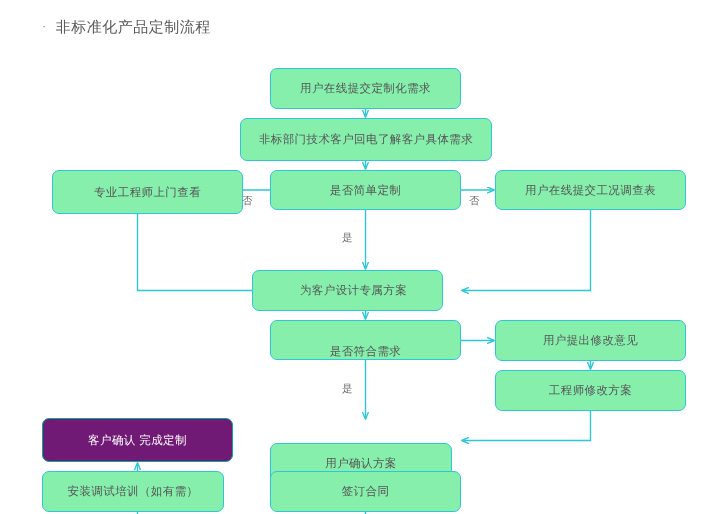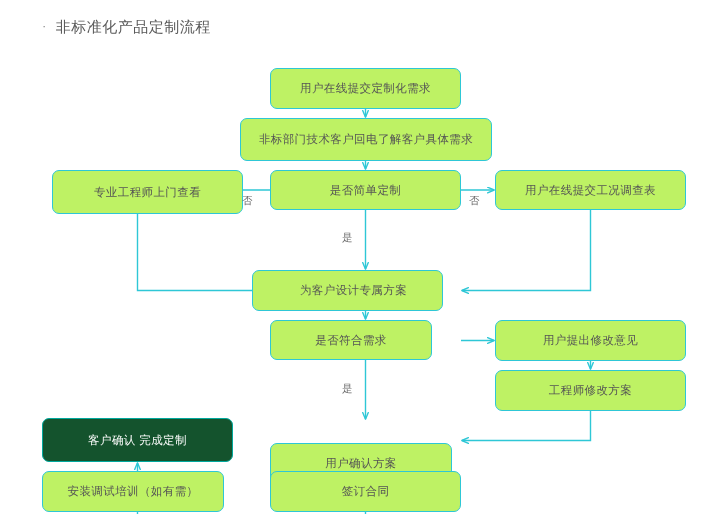--- a/index.html
+++ b/index.html
@@ -45,33 +45,33 @@
     top: 0;
     width: 720px;
     height: 514px;
   }
   
   .node {
     position: absolute;
     box-sizing: border-box;
     border: 1.4px solid #2ec7d6;
     border-radius: 7px;
-    background: #bef264;
+    background: #86efac;
     color: #555555;
     font-size: 11.5px;
     letter-spacing: 0.4px;
     display: flex;
     align-items: center;
     justify-content: center;
     text-align: center;
     line-height: 1.3;
     white-space: nowrap;
   }
   .node.filled {
-    background: #14532d;
+    background: #701a75;
     border-color: #00a99d;
     color: #ffffff;
   }
   
   .edge-label {
     position: absolute;
     font-size: 10.5px;
     color: #6b6b6b;
     line-height: 1;
     white-space: nowrap;
@@ -140,21 +140,21 @@
       </div>
       <div class="node" style="left: 43px; top: 170px; width: 191px; height: 44px;">
         <span>专业工程师上门查看</span>
       </div>
       <div class="node" style="left: 486px; top: 170px; width: 191px; height: 40px;">
         <span>用户在线提交工况调查表</span>
       </div>
       <div class="node" style="left: 243px; top: 270px; width: 191px; height: 41px; padding-left: 12px;">
         <span>为客户设计专属方案</span>
       </div>
-      <div class="node" style="left: 261px; top: 320px; width: 162px; height: 40px;">
+      <div class="node" style="left: 261px; top: 320px; width: 191px; height: 40px; align-items: flex-end;">
         <span>是否符合需求</span>
       </div>
       <div class="node" style="left: 486px; top: 320px; width: 191px; height: 41px;">
         <span>用户提出修改意见</span>
       </div>
       <div class="node" style="left: 486px; top: 370px; width: 191px; height: 41px;">
         <span>工程师修改方案</span>
       </div>
       <div class="node" style="left: 261px; top: 443px; width: 182px; height: 41px;">
         <span>用户确认方案</span>

